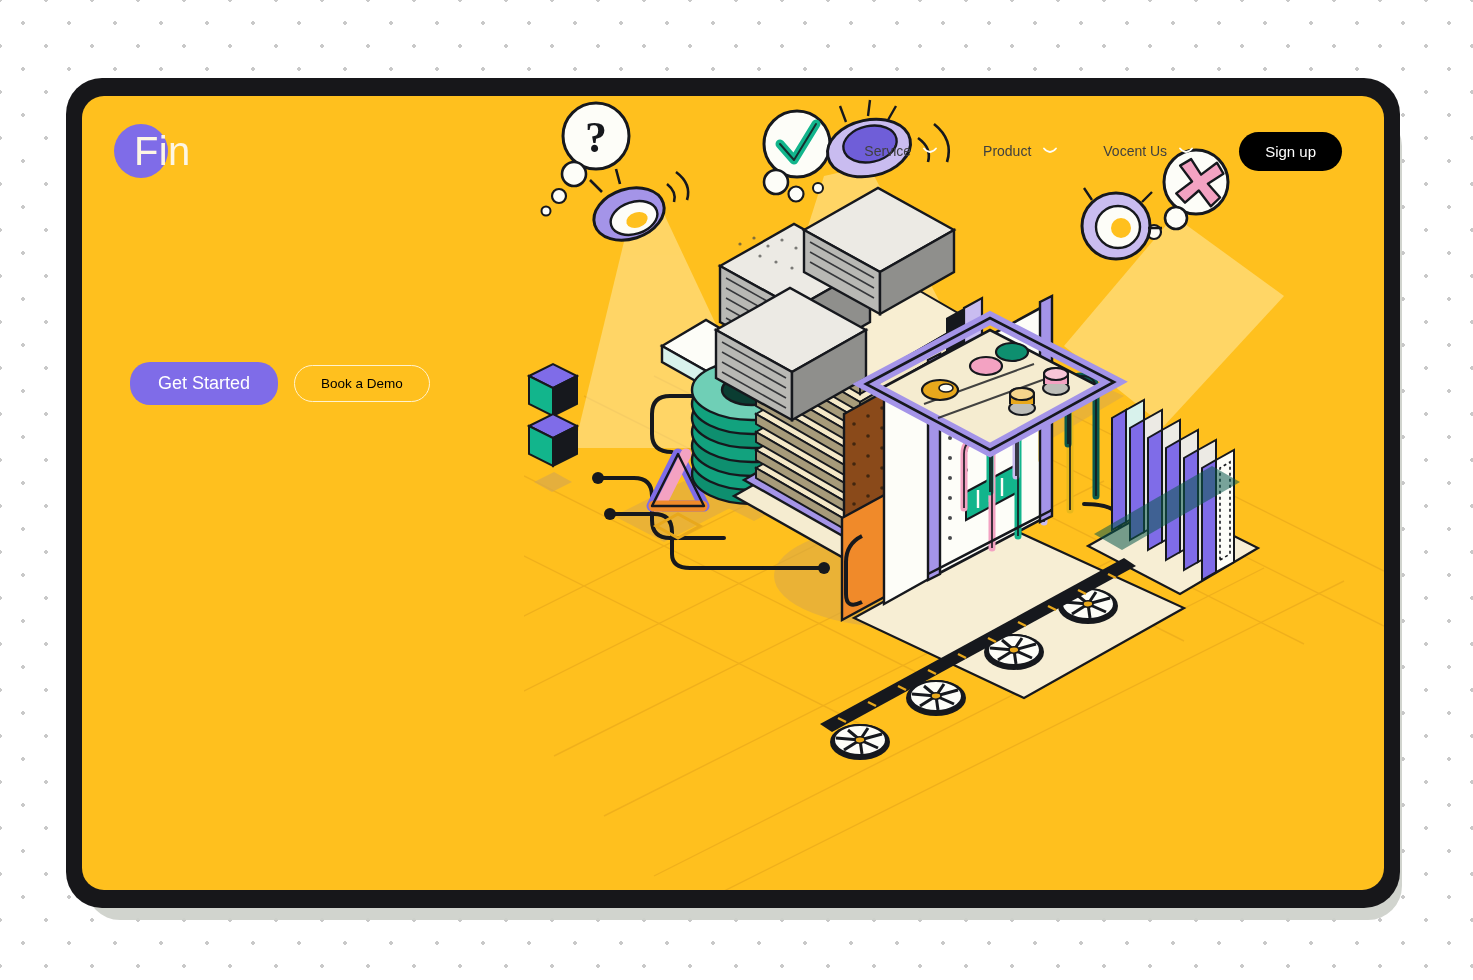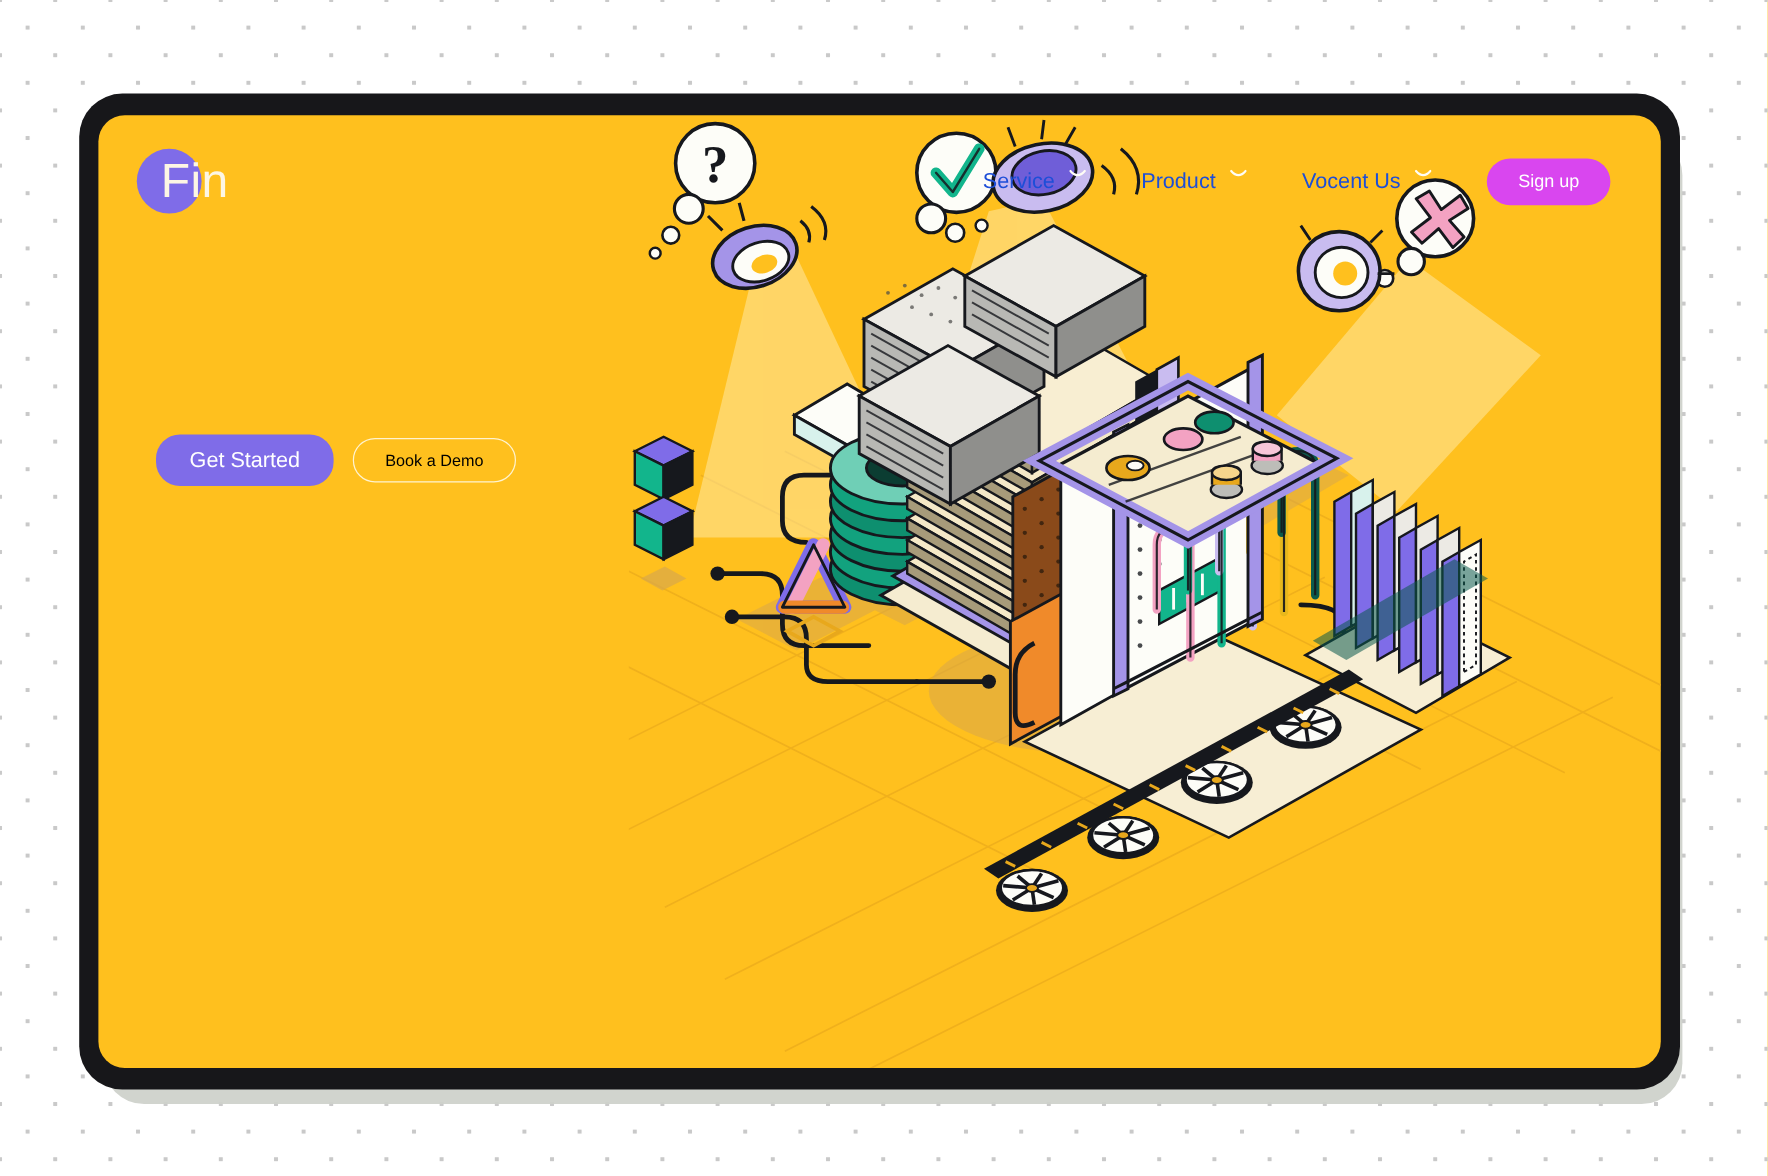--- a/index.html
+++ b/index.html
@@ -79,36 +79,36 @@
     letter-spacing: .3px;
   }
 
   #main-nav {
     display: flex;
     align-items: center;
     gap: 0;
   }
   .nav-item {
     display: flex;
-    align-items: flex-start;
+    align-items: center;
     gap: 12px;
-    color: #1d4ed8;
-    font-size: 18px;
+    color: #404040;
+    font-size: 14px;
     margin-right: 46px;
     cursor: pointer;
     white-space: nowrap;
   }
   .chev {
     width: 14px; height: 9px;
     display: inline-block;
   }
   .chev svg { display: block; }
 
   #signup-button {
-    background: #d946ef;
+    background: #000000;
     color: #ffffff;
     font-size: 15px;
     border: none;
     border-radius: 22px;
     padding: 11px 26px;
     cursor: pointer;
     font-family: inherit;
   }
 
   

